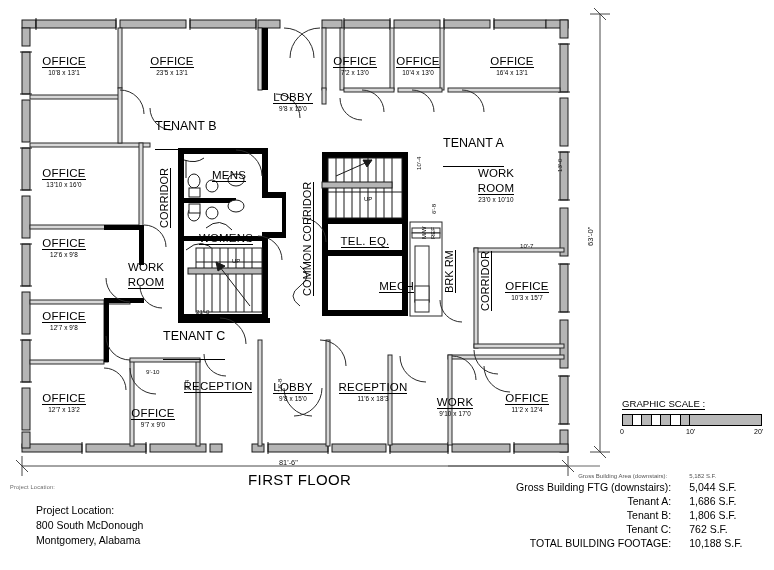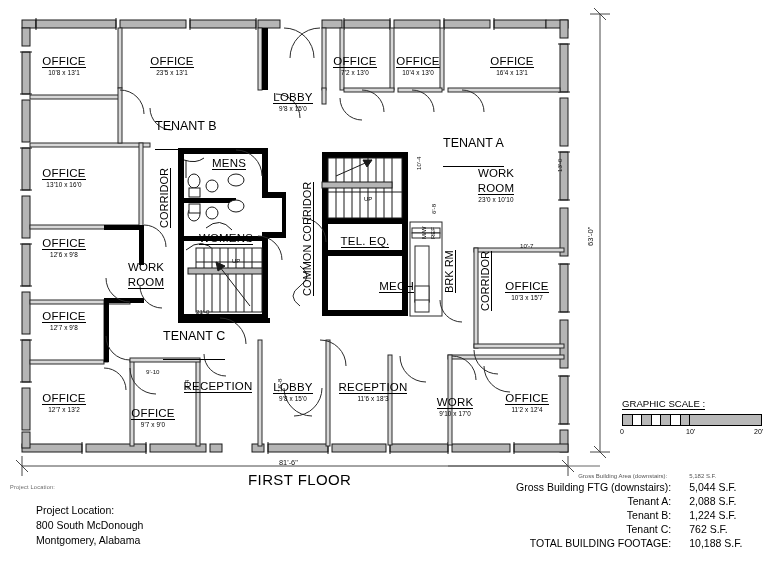--- a/index.html
+++ b/index.html
@@ -372,21 +372,21 @@
         <div style="font-size:11.5px">WORK</div>
         <div><span class="rm-name">ROOM</span></div>
         <div class="rm-dim">23'0 x 10'10</div>
       </div>
       <div class="lbl" style="left: 98px; top: 261px; width: 96px;">
         <div style="font-size:11.5px">WORK</div>
         <div><span class="rm-name">ROOM</span></div>
       </div>
     </div>
   <div id="coreLabels">
-      <div class="lbl" style="left: 181px; top: 154px; width: 96px;"><span class="rm-name">MENS</span></div>
+      <div class="lbl" style="left: 181px; top: 166px; width: 96px;"><span class="rm-name">MENS</span></div>
       <div class="lbl" style="left: 178px; top: 229px; width: 96px;"><span class="rm-name">WOMENS</span></div>
       <div class="lbl" style="left: 317px; top: 232px; width: 96px;"><span class="rm-name">TEL. EQ.</span></div>
       <div class="lbl" style="left: 318px; top: 277px; width: 96px; text-align: right;"><span class="rm-name">MECH</span></div>
       <div class="lbl" style="left: 170px; top: 377px; width: 96px;"><span class="rm-name">RECEPTION</span></div>
     </div>
   <div id="tenantLabels">
       <div class="tenant" style="left: 443px; top: 136px;">TENANT A</div>
       <div class="tenant" style="left: 155px; top: 119px;">TENANT B</div>
       <div class="tenant" style="left: 163px; top: 329px;">TENANT C</div>
     </div>
@@ -451,25 +451,25 @@
         <tr class="faint">
           <td class="k">Gross Building Area (downstairs):</td>
           <td class="v">5,182 S.F.</td>
         </tr>
         <tr>
           <td class="k">Gross Building FTG (downstairs):</td>
           <td class="v">5,044 S.F.</td>
         </tr>
         <tr>
           <td class="k">Tenant A:</td>
-          <td class="v">2,088 S.F.</td>
+          <td class="v">1,686 S.F.</td>
         </tr>
         <tr>
           <td class="k">Tenant B:</td>
-          <td class="v">1,224 S.F.</td>
+          <td class="v">1,806 S.F.</td>
         </tr>
         <tr>
           <td class="k">Tenant C:</td>
           <td class="v">762 S.F.</td>
         </tr>
         <tr>
           <td class="k">TOTAL BUILDING FOOTAGE:</td>
           <td class="v">10,188 S.F.</td>
         </tr>
       </tbody>

